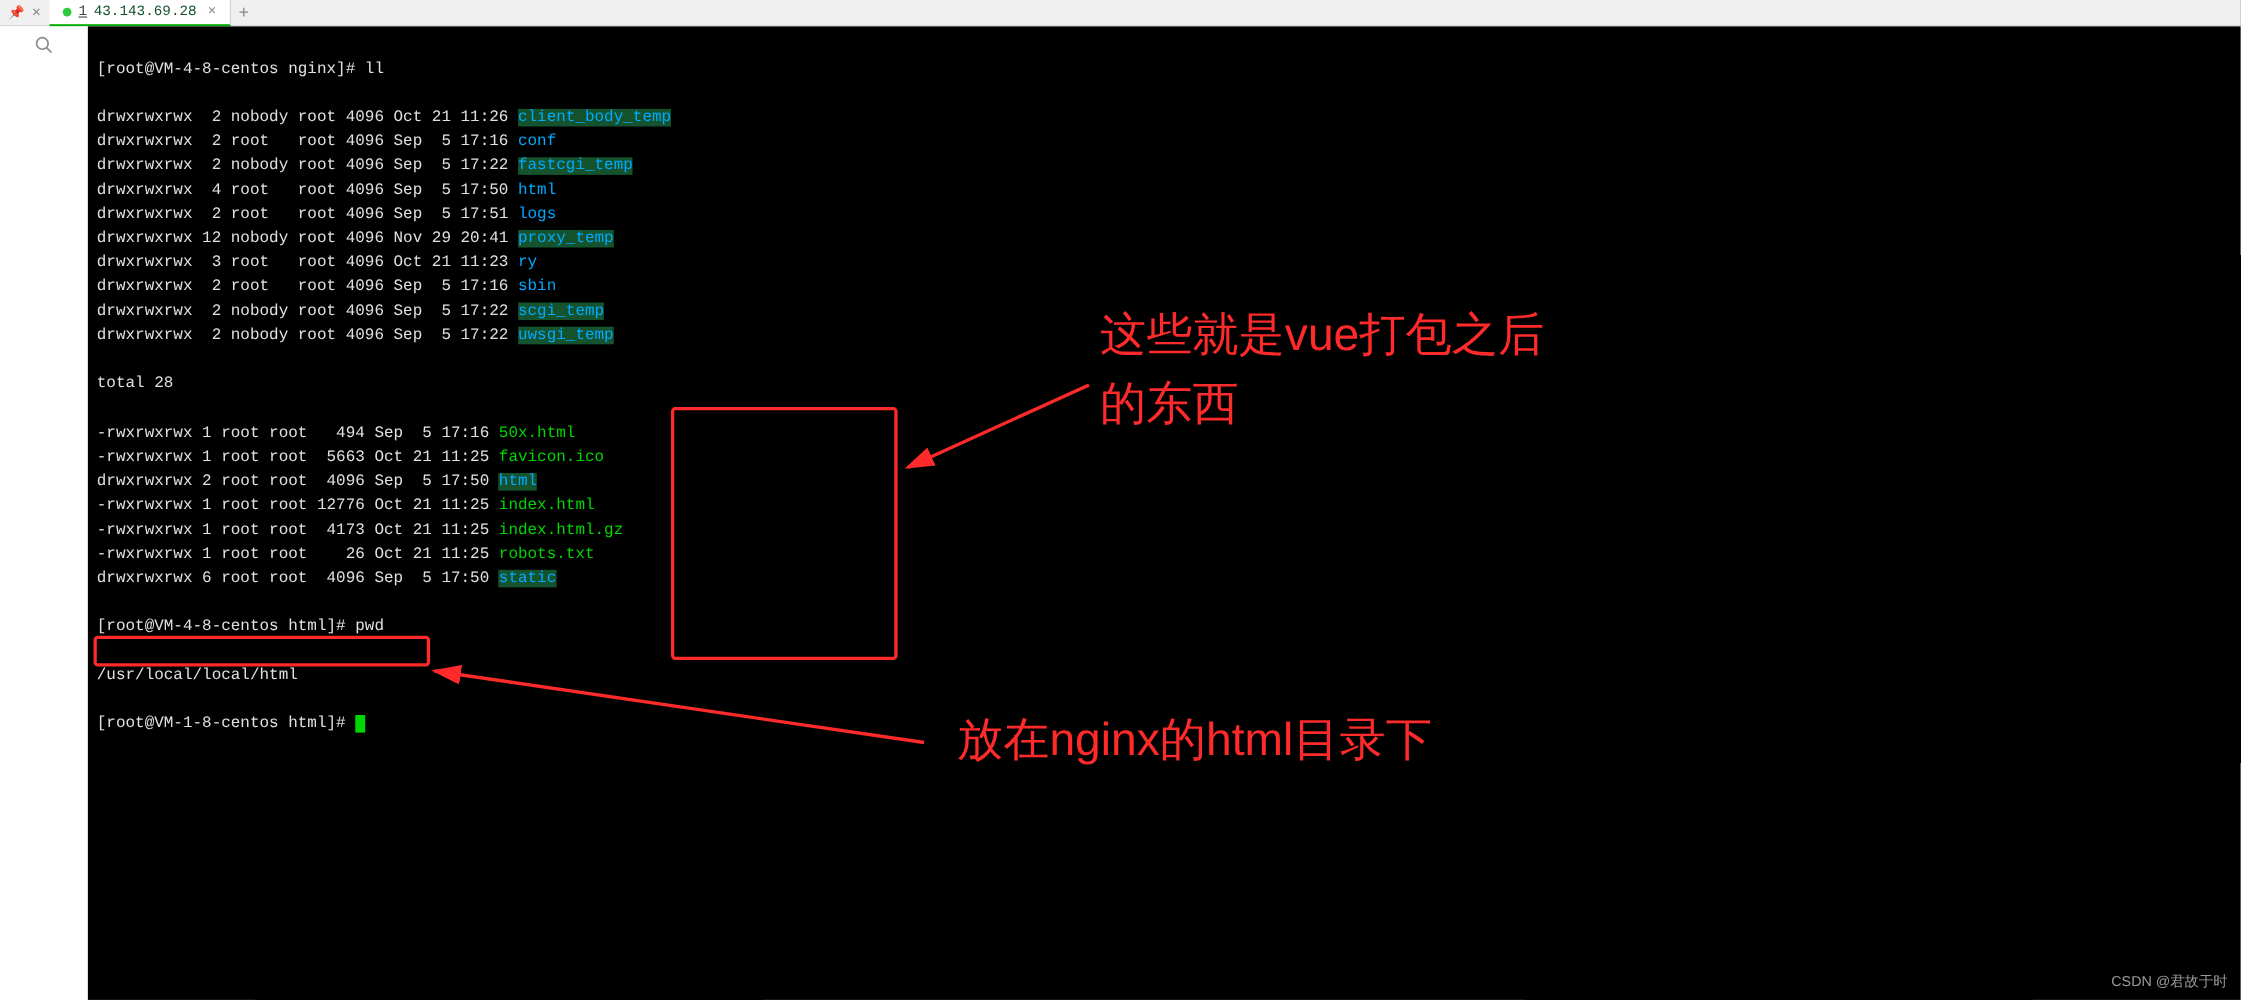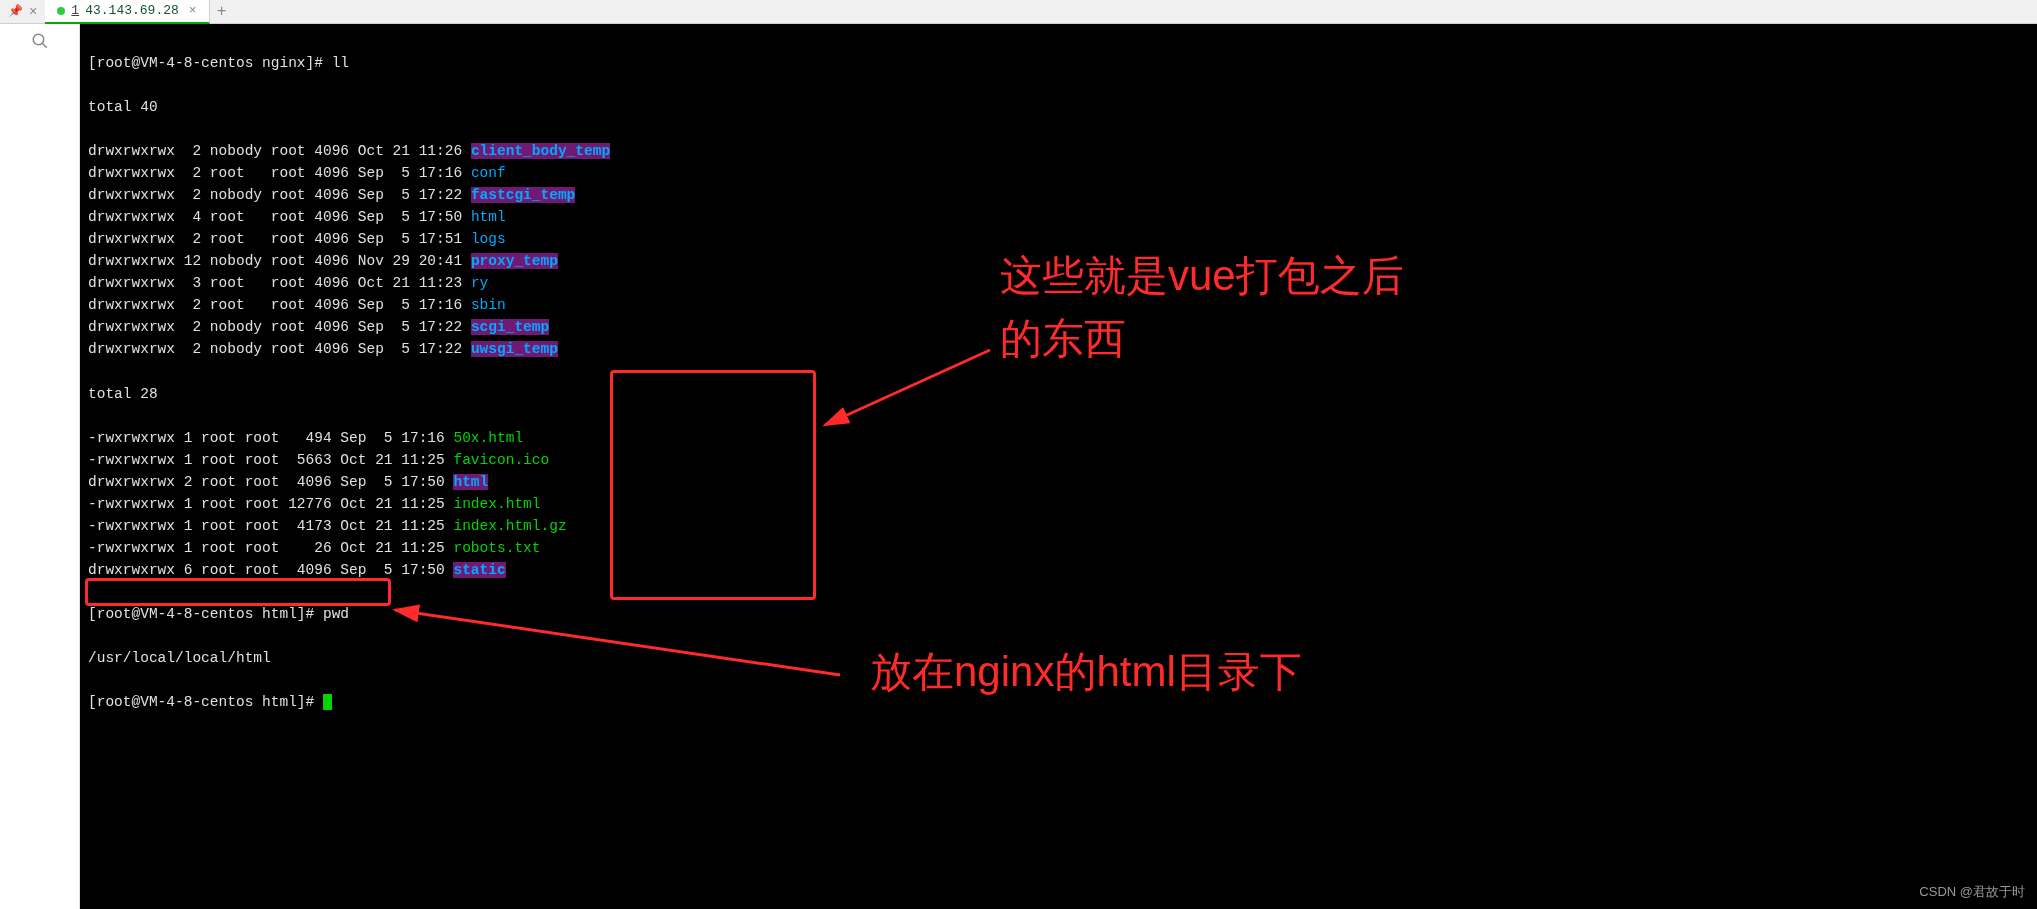--- a/index.html
+++ b/index.html
@@ -84,21 +84,21 @@
   top: 24px;
   right: 0;
   bottom: 0;
   background: #000;
   color: #e0e0e0;
   padding: 6px 8px;
   line-height: 1.52;
   white-space: pre;
 }
 .green { color: #00d600; }
-.green-bg { background: #701a75; color: #00aaff; font-weight: bold; }
+.green-bg { background: #14532d; color: #00aaff; }
 .blue { color: #00aaff; }
 .cursor {
   display: inline-block;
   width: 9px;
   height: 16px;
   background: #00d600;
   vertical-align: text-bottom;
 }
 .red-box-1 {
   position: absolute;
@@ -121,21 +121,21 @@
   pointer-events: none;
 }
 .annotation {
   position: absolute;
   color: #ff2a2a;
   font-family: "Microsoft YaHei", sans-serif;
   font-size: 42px;
   line-height: 1.5;
   pointer-events: none;
 }
-.anno1 { left: 1000px; top: 244px; }
+.anno1 { left: 1000px; top: 272px; }
 .anno2 { left: 870px; top: 640px; }
 .watermark {
   position: absolute;
   right: 12px;
   bottom: 8px;
   color: #999;
   font-family: "Microsoft YaHei", sans-serif;
   font-size: 13px;
 }
 svg.arrow {
@@ -164,27 +164,26 @@
   <span class="icon">
     <svg width="18" height="18" viewBox="0 0 24 24" fill="none" stroke="#888" stroke-width="2">
         <circle cx="10" cy="10" r="7"></circle>
         <line x1="15" y1="15" x2="21" y2="21"></line>
       </svg>
   </span>
 </div>
 
 <div class="terminal">
 <div>[root@VM-4-8-centos nginx]# ll</div>
-<div>total 40</div>
 <div id="listing1"><div><span>drwxrwxrwx  2 nobody root 4096 Oct 21 11:26 </span><span class="green-bg">client_body_temp</span></div><div><span>drwxrwxrwx  2 root   root 4096 Sep  5 17:16 </span><span class="blue">conf</span></div><div><span>drwxrwxrwx  2 nobody root 4096 Sep  5 17:22 </span><span class="green-bg">fastcgi_temp</span></div><div><span>drwxrwxrwx  4 root   root 4096 Sep  5 17:50 </span><span class="blue">html</span></div><div><span>drwxrwxrwx  2 root   root 4096 Sep  5 17:51 </span><span class="blue">logs</span></div><div><span>drwxrwxrwx 12 nobody root 4096 Nov 29 20:41 </span><span class="green-bg">proxy_temp</span></div><div><span>drwxrwxrwx  3 root   root 4096 Oct 21 11:23 </span><span class="blue">ry</span></div><div><span>drwxrwxrwx  2 root   root 4096 Sep  5 17:16 </span><span class="blue">sbin</span></div><div><span>drwxrwxrwx  2 nobody root 4096 Sep  5 17:22 </span><span class="green-bg">scgi_temp</span></div><div><span>drwxrwxrwx  2 nobody root 4096 Sep  5 17:22 </span><span class="green-bg">uwsgi_temp</span></div></div>
 <div>total 28</div>
 <div id="listing2"><div><span>-rwxrwxrwx 1 root root   494 Sep  5 17:16 </span><span class="green">50x.html</span></div><div><span>-rwxrwxrwx 1 root root  5663 Oct 21 11:25 </span><span class="green">favicon.ico</span></div><div><span>drwxrwxrwx 2 root root  4096 Sep  5 17:50 </span><span class="green-bg">html</span></div><div><span>-rwxrwxrwx 1 root root 12776 Oct 21 11:25 </span><span class="green">index.html</span></div><div><span>-rwxrwxrwx 1 root root  4173 Oct 21 11:25 </span><span class="green">index.html.gz</span></div><div><span>-rwxrwxrwx 1 root root    26 Oct 21 11:25 </span><span class="green">robots.txt</span></div><div><span>drwxrwxrwx 6 root root  4096 Sep  5 17:50 </span><span class="green-bg">static</span></div></div>
 <div>[root@VM-4-8-centos html]# pwd</div>
 <div>/usr/local/local/html</div>
-<div><span>[root@VM-4-8-centos html]# </span><span class="cursor"></span></div>
+<div><span>[root@VM-1-8-centos html]# </span><span class="cursor"></span></div>
 </div>
 
 <div class="red-box-1"></div>
 <div class="red-box-2"></div>
 
 <svg class="arrow" style="left:810px; top:340px;" width="190" height="100">
   <defs>
       <marker id="ah1" markerWidth="10" markerHeight="10" refX="8" refY="3" orient="auto">
         <path d="M0,0 L0,6 L9,3 z" fill="#ff2a2a"></path>
       </marker>

